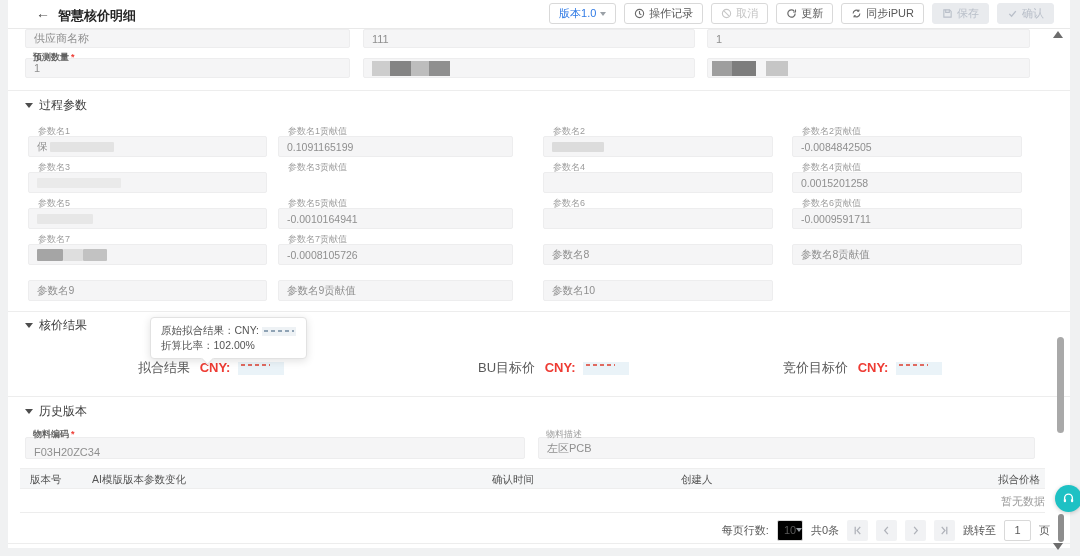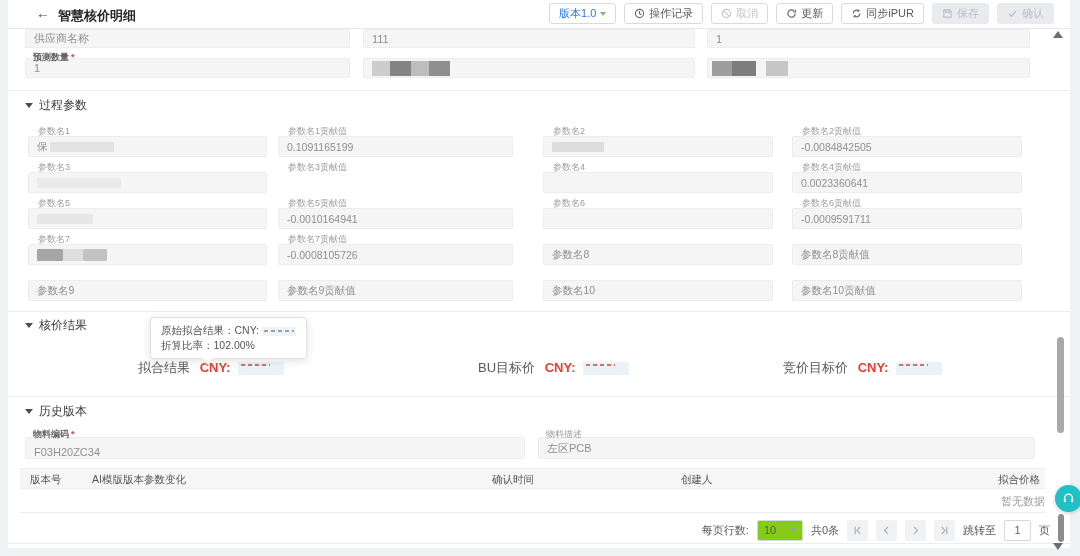--- a/index.html
+++ b/index.html
@@ -66,21 +66,21 @@
 
   
   .thead{position:absolute;left:20px;top:468px;width:1025px;height:21px;background:#f5f6f7;
          border-top:1px solid #eeeeee;border-bottom:1px solid #eeeeee;z-index:2;box-sizing:border-box;}
   .th{position:absolute;top:4px;font-size:10.5px;color:#555;}
   .empty{position:absolute;left:20px;top:494px;width:1025px;text-align:right;font-size:11px;color:#9a9a9a;z-index:2;}
 
   
   .pager{position:absolute;right:30px;top:519px;height:22px;display:flex;align-items:center;gap:8px;
          font-size:11px;color:#5a5a5a;z-index:2;}
-  .select{width:46px;height:21px;border:1px solid #d9d9d9;border-radius:2px;background:#84cc16;
+  .select{width:26px;height:21px;border:1px solid #d9d9d9;border-radius:2px;background:#000000;
           display:flex;align-items:center;justify-content:space-between;padding:7px 6px;box-sizing:border-box;cursor:pointer;}
   .navbtn{width:21px;height:21px;background:#f1f2f4;border-radius:2px;display:flex;align-items:center;
           justify-content:center;cursor:pointer;}
   .jump{width:27px;height:21px;border:1px solid #d9d9d9;border-radius:2px;background:#fff;
         display:flex;align-items:center;justify-content:center;box-sizing:border-box;}
 
   
   .edge{position:absolute;background:#f0f1f2;z-index:3;}
   .sb-arrow-up{position:absolute;left:1053px;top:31px;width:0;height:0;z-index:4;
         border-left:5px solid transparent;border-right:5px solid transparent;border-bottom:7px solid #6d6d6d;}
@@ -210,21 +210,21 @@
   <div class="fbox pbox c1 r2">
     <span class="smudge" style="width:84px;background:#eaeaea;"></span>
   </div>
   <div class="flabel c2l r2l">参数名3贡献值</div>
   <div class="flabel c3l r2l">参数名4</div>
   <div class="fbox pbox c3 r2">
     <span></span>
   </div>
   <div class="flabel c4l r2l">参数名4贡献值</div>
   <div class="fbox pbox c4 r2">
-    <span>0.0023360641</span>
+    <span>0.0015201258</span>
   </div>
 
   <div class="flabel c1l r3l">参数名5</div>
   <div class="fbox pbox c1 r3">
     <span class="smudge" style="width:56px;background:#e7e7e7;"></span>
   </div>
   <div class="flabel c2l r3l">参数名5贡献值</div>
   <div class="fbox pbox c2 r3">
     <span>-0.0010164941</span>
   </div>
@@ -255,23 +255,20 @@
   </div>
 
   <div class="fbox pbox c1 r5">
     <span>参数名9</span>
   </div>
   <div class="fbox pbox c2 r5">
     <span>参数名9贡献值</span>
   </div>
   <div class="fbox pbox c3 r5">
     <span>参数名10</span>
-  </div>
-  <div class="fbox pbox c4 r5">
-    <span>参数名10贡献值</span>
   </div>
 
   <div class="hr" style="left:8px;top:311px;width:1062px;"></div>
 
   <div class="sec" style="top:317px;justify-content:flex-end;">
     <span class="tri"></span>
     <span>核价结果</span>
   </div>
 
   <div class="tooltip">

